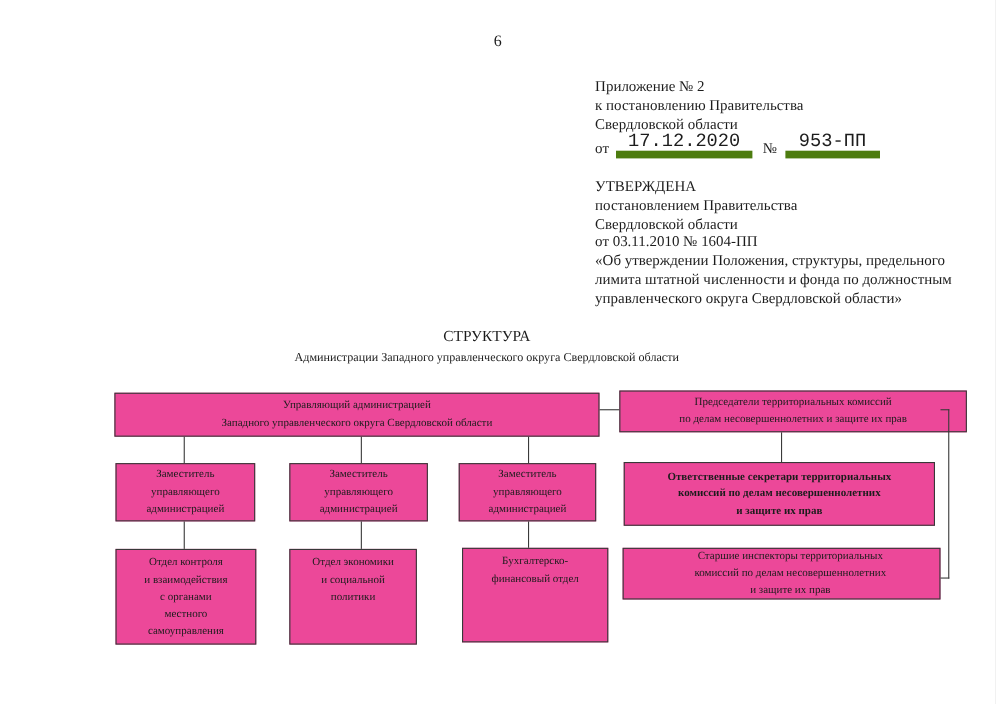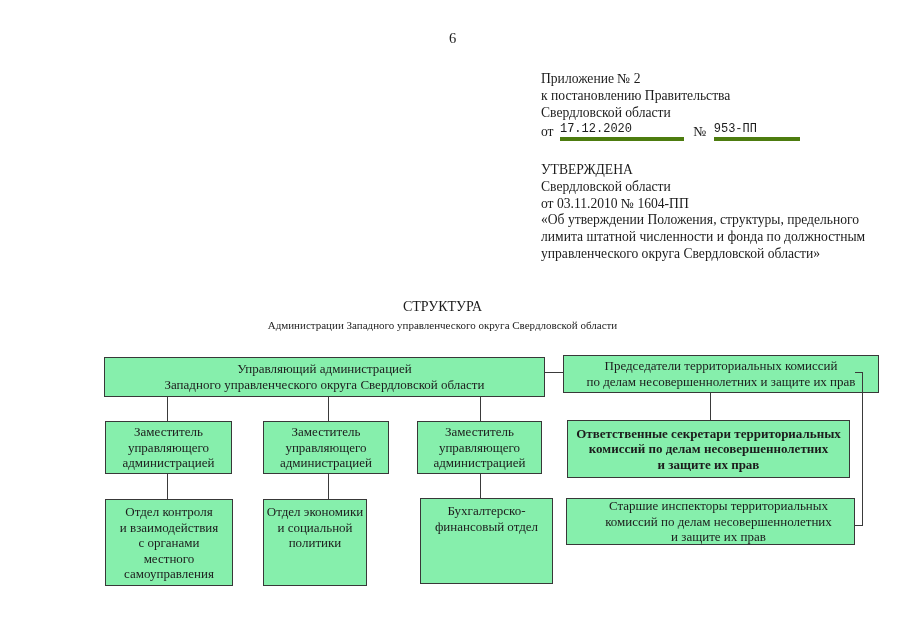--- a/index.html
+++ b/index.html
@@ -25,22 +25,23 @@
     position: absolute;
     left: 541px; top: 71px;
     font-size: 13.6px;
     line-height: 16.8px;
     white-space: nowrap;
   }
   .annex-date-line { margin-top: 1px; }
   .fill {
     display: inline-block;
     font-family: "Liberation Mono", monospace;
-    font-size: 12px;
-    border-bottom: 4px solid #4d7c0f;
+    font-size: 17px;
+    text-align: center;
+    border-bottom: 7px solid #4d7c0f;
     vertical-align: bottom;
     line-height: 15px;
   }
   .date-fill { width: 124px; margin-left: 3px; margin-right: 6px; }
   .no-fill  { width: 86px;  margin-left: 4px; }
   .approval {
     position: absolute;
     left: 541px; top: 162px;
     font-size: 13.6px;
     line-height: 16.8px;
@@ -60,35 +61,35 @@
 
   
   .box {
     position: absolute;
     box-sizing: border-box;
     border: 1px solid #383838;
     display: flex;
     align-items: center;
     justify-content: center;
     text-align: center;
-    font-size: 13px;
+    font-size: 10px;
     line-height: 15.6px;
     white-space: pre-line;
-    background: #86efac;
+    background: #ec4899;
   }
   .box.top-align { align-items: flex-start; padding-top: 4px; }
 
   .b-head   { left: 104px; top: 357px; width: 441px; height: 40px; }
   .b-chair  { left: 563px; top: 355px; width: 316px; height: 38px; }
   .b-zam1   { left: 105px; top: 421px; width: 127px; height: 53px; }
   .b-zam2   { left: 263px; top: 421px; width: 126px; height: 53px; }
   .b-zam3   { left: 417px; top: 421px; width: 125px; height: 53px; }
   .b-secr   { left: 567px; top: 420px; width: 283px; height: 58px; font-weight: bold; }
   .b-dept1  { left: 105px; top: 499px; width: 128px; height: 87px; }
-  .b-dept2  { left: 263px; top: 499px; width: 104px; height: 87px; }
+  .b-dept2  { left: 263px; top: 499px; width: 116px; height: 87px; }
   .b-dept3  { left: 420px; top: 498px; width: 133px; height: 86px; text-align: center; }
   .b-insp   { left: 566px; top: 498px; width: 289px; height: 47px; padding-left: 16px; }
 
   
   .cline { position: absolute; background: #3a3a3a; }
   .l-head-chair { left: 545px; top: 372px; width: 18px; height: 1px; }
   .l-v1a { left: 167px; top: 397px; width: 1px; height: 24px; }
   .l-v2a { left: 328px; top: 397px; width: 1px; height: 24px; }
   .l-v3a { left: 480px; top: 397px; width: 1px; height: 24px; }
   .l-v1b { left: 167px; top: 474px; width: 1px; height: 25px; }
@@ -113,20 +114,21 @@
     <div class="annex-date-line">
       <span>от</span>
       <span class="fill date-fill">17.12.2020</span>
       <span>№</span>
       <span class="fill no-fill">953-ПП</span>
     </div>
   </div>
 
   <div class="approval">
     <div>УТВЕРЖДЕНА</div>
+    <div>постановлением Правительства</div>
     <div>Свердловской области</div>
     <div>от 03.11.2010 № 1604-ПП</div>
     <div>«Об утверждении Положения, структуры, предельного</div>
     <div>лимита штатной численности и фонда по должностным</div>
     <div>управленческого округа Свердловской области»</div>
   </div>
 
   <div class="doc-title">
     <div>СТРУКТУРА</div>
     <div class="sub">Администрации Западного управленческого округа Свердловской области</div>

